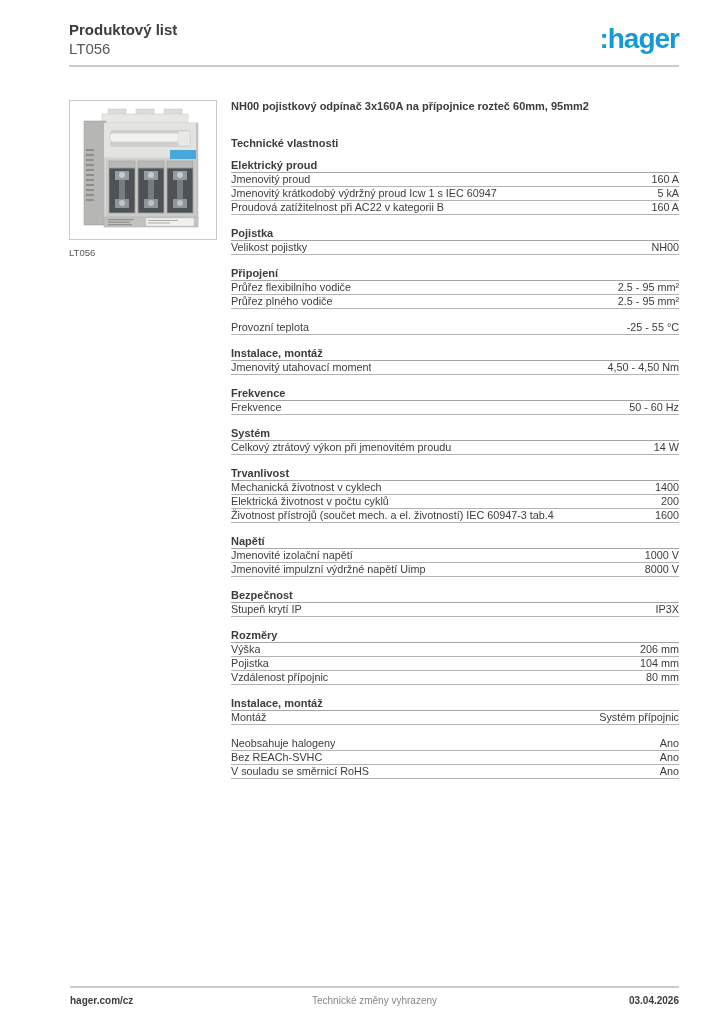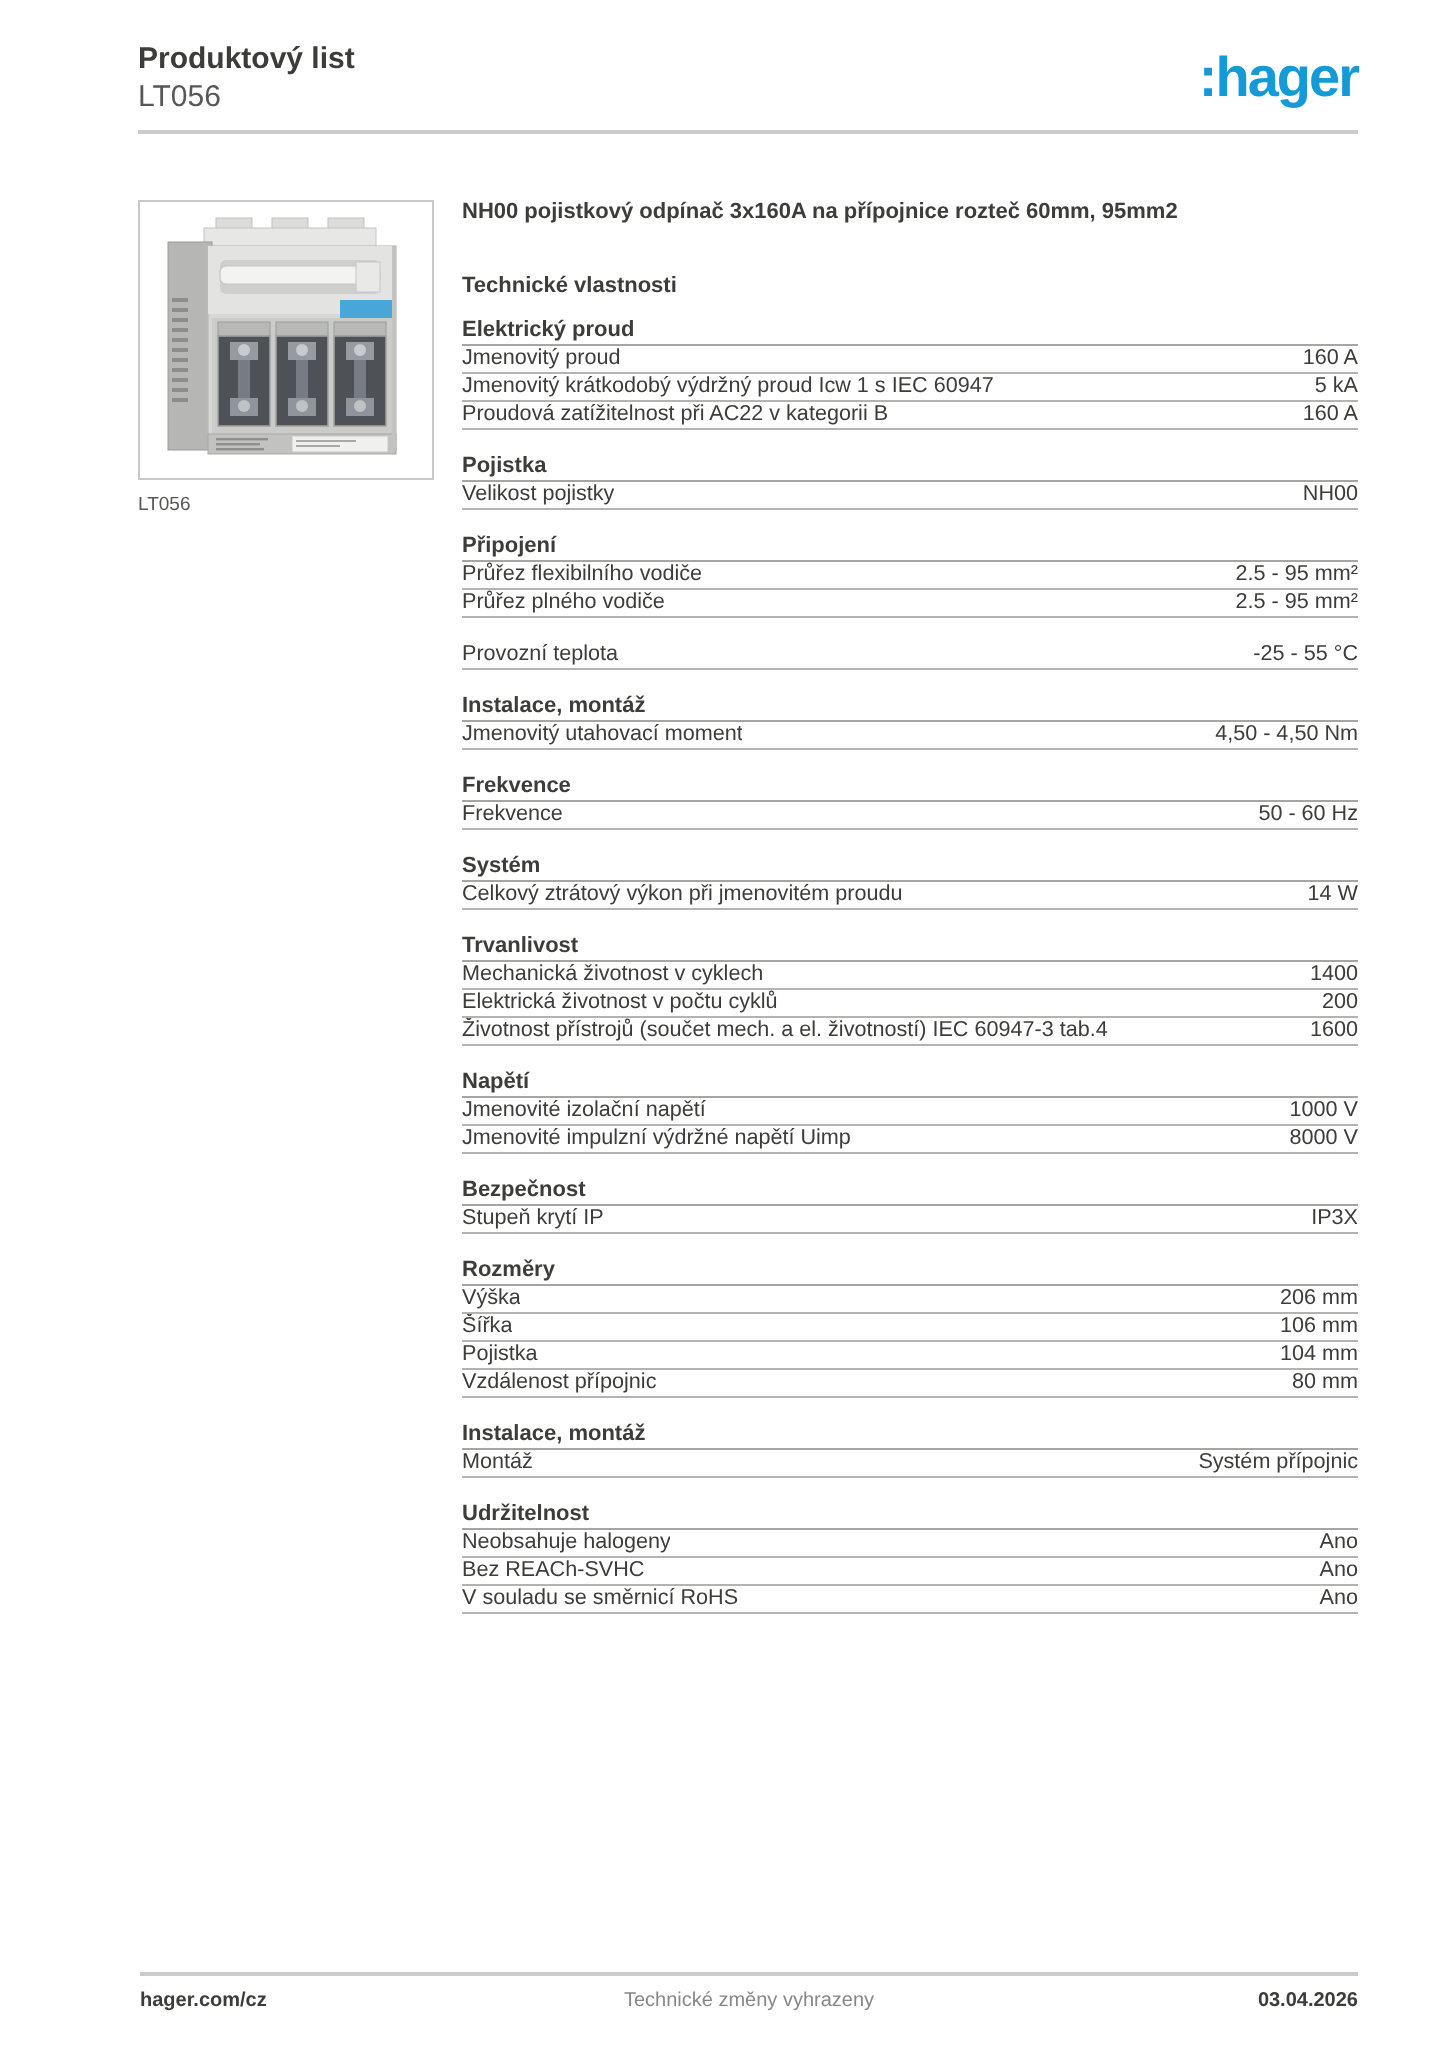--- a/index.html
+++ b/index.html
@@ -267,41 +267,36 @@
               <div class="val">IP3X</div>
             </div>
           </div>
           <div class="group">
             <div class="group-header">Rozměry</div>
             <div class="row">
               <div class="lbl">Výška</div>
               <div class="val">206 mm</div>
             </div>
             <div class="row">
-              <div class="lbl">Šířka</div>
-              <div class="val">106 mm</div>
-            </div>
-            <div class="row">
               <div class="lbl">Pojistka</div>
               <div class="val">104 mm</div>
             </div>
             <div class="row">
               <div class="lbl">Vzdálenost přípojnic</div>
               <div class="val">80 mm</div>
             </div>
           </div>
           <div class="group">
             <div class="group-header">Instalace, montáž</div>
             <div class="row">
               <div class="lbl">Montáž</div>
               <div class="val">Systém přípojnic</div>
             </div>
           </div>
           <div class="group">
-            <div class="group-header">Udržitelnost</div>
             <div class="row">
               <div class="lbl">Neobsahuje halogeny</div>
               <div class="val">Ano</div>
             </div>
             <div class="row">
               <div class="lbl">Bez REACh-SVHC</div>
               <div class="val">Ano</div>
             </div>
             <div class="row">
               <div class="lbl">V souladu se směrnicí RoHS</div>

